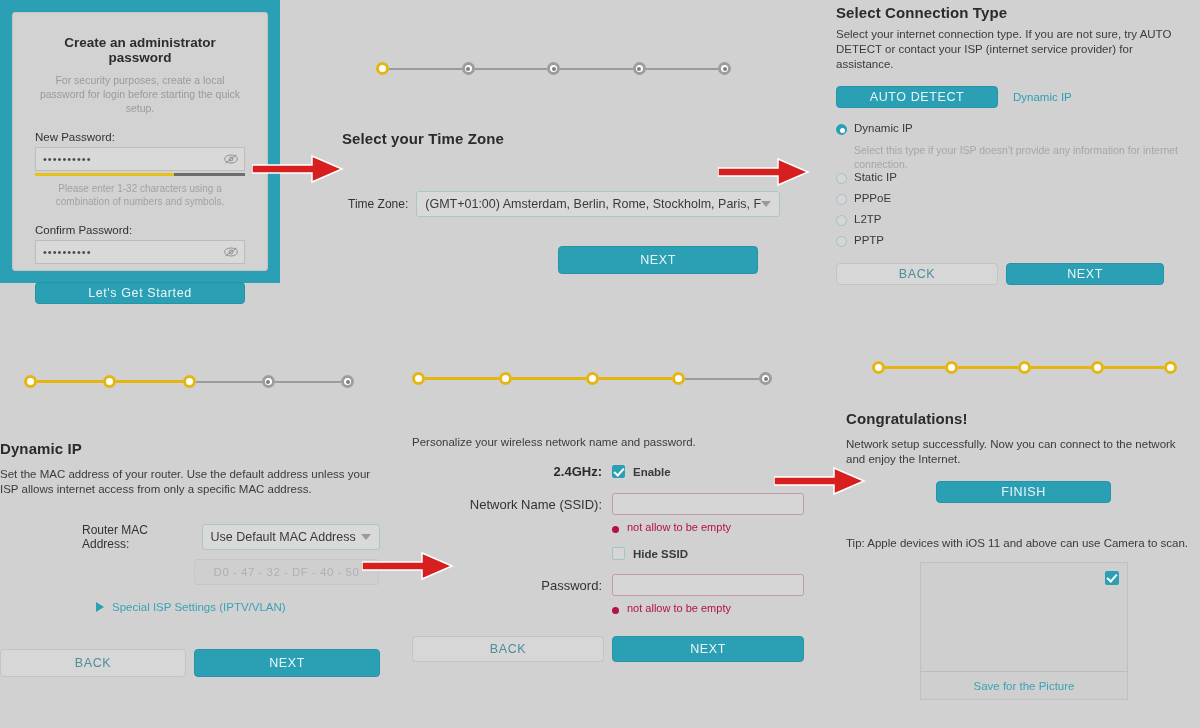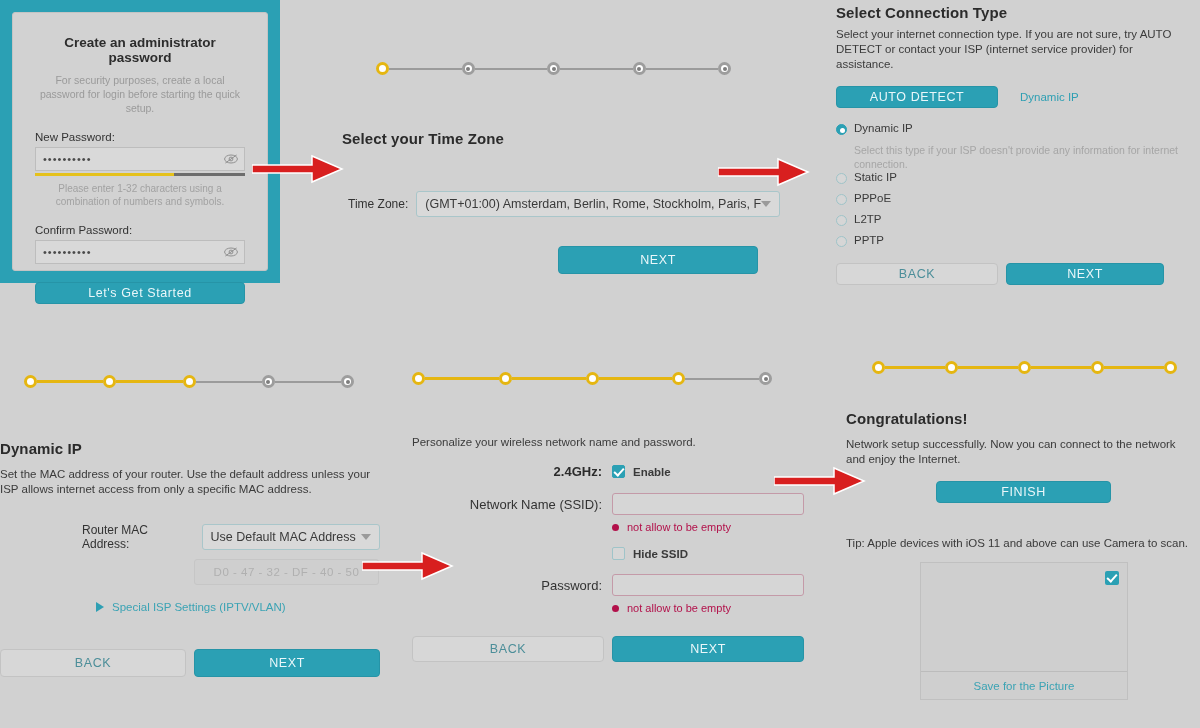--- a/index.html
+++ b/index.html
@@ -78,21 +78,21 @@
 
   
   #steps-tz { left:376px; top:62px; width:355px; }
   #tz-title { position:absolute; left:342px; top:130px; }
   #tz-row { position:absolute; left:348px; top:191px; display:flex; align-items:center; gap:8px; }
   #tz-select { width:364px; height:26px; }
   #tz-next { position:absolute; left:558px; top:246px; width:200px; height:28px; }
 
   
   #conn { position:absolute; left:836px; top:4px; width:356px; }
-  #conn .row-btns { display:flex; align-items:center; gap:22px; margin-top:14px; }
+  #conn .row-btns { display:flex; align-items:center; gap:15px; margin-top:14px; }
   #auto-detect { width:162px; height:22px; }
   #conn .badge { font-size:11.5px; color:#2e9fb3; }
   .radio-list { margin-top:14px; }
   .radio-item { display:flex; align-items:flex-start; gap:7px; margin-bottom:8px; }
   .radio {
     width:11px; height:11px; border-radius:50%; border:1px solid #9fc4c9;
     background:#d6d6d6; flex:0 0 auto; margin-top:2px; position:relative;
   }
   .radio.on { border-color:#2ba0b4; background:#2ba0b4; }
   .radio.on::after { content:""; position:absolute; left:3px; top:3px; width:5px; height:5px; border-radius:50%; background:#fff; }
@@ -128,21 +128,21 @@
   #wifi { position:absolute; left:412px; top:425px; width:400px; }
   #wifi .h-desc { margin-top:10px; }
   .wrow { display:flex; align-items:center; margin-top:14px; }
   .wrow .wl { width:200px; text-align:right; font-size:13px; color:#333; padding-right:10px; }
   .wrow .wl.b { font-weight:bold; color:#2b2b2b; }
   .chk { width:13px;height:13px;border:1px solid #9fc4c9;background:#d6d6d6;border-radius:2px;flex:0 0 auto;position:relative; }
   .chk.on { background:#2ba0b4; border-color:#2ba0b4; }
   .chk.on::after { content:""; position:absolute; left:3px; top:0px; width:4px;height:8px;border:solid #fff;border-width:0 2px 2px 0;transform:rotate(42deg); }
   .chk-lbl { font-size:11.5px; color:#3a3a3a; margin-left:8px;font-weight:bold; }
   .wfield { width:192px; height:22px; background:#d6d6d6; border:1px solid #c49aa8; border-radius:3px; }
-  .err { display:flex; align-items:center; gap:8px; margin:6px 0 0 200px; }
+  .err { display:flex; align-items:flex-end; gap:8px; margin:6px 0 0 200px; }
   .err .dot { width:7px;height:7px;border-radius:50%;background:#b2104a; }
   .err span { font-size:11px; color:#b2104a; }
   #wifi-nav { display:flex; gap:8px; margin:22px 0 0 0; }
   #wifi-back { width:192px; height:26px; }
   #wifi-next { width:192px; height:26px; }
 
   
   #steps-done { left:872px; top:361px; width:305px; }
   #done { position:absolute; left:846px; top:410px; width:345px; }
   #done .h-desc { margin-top:10px; }

